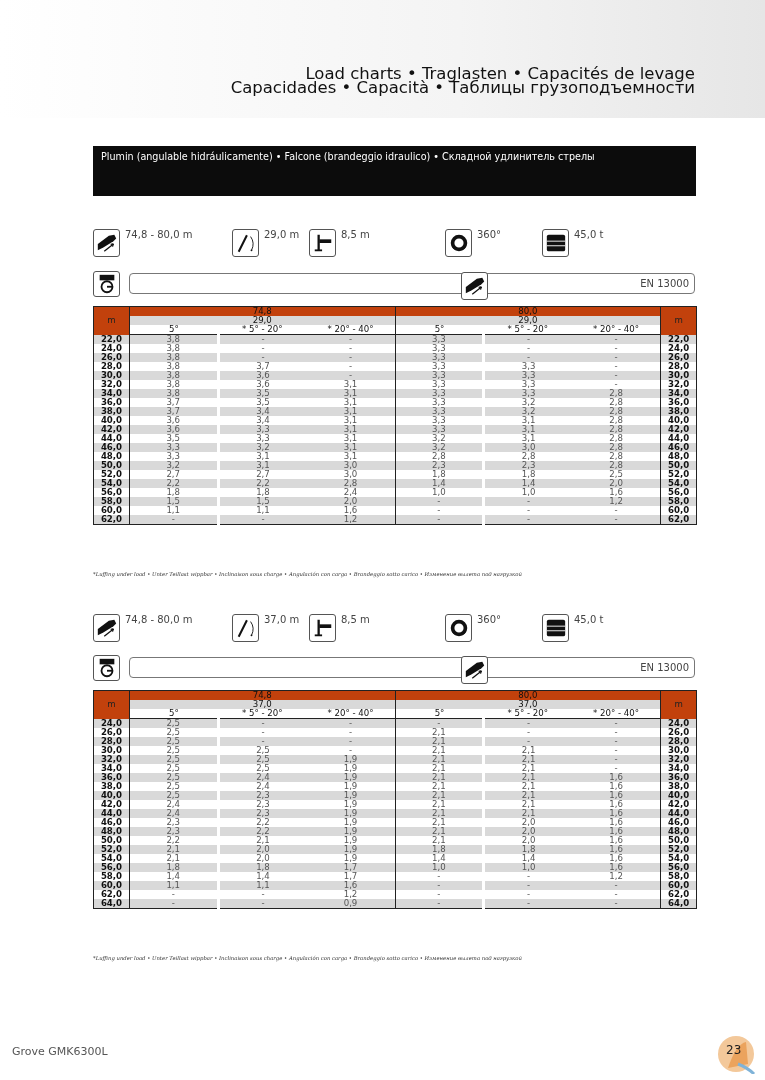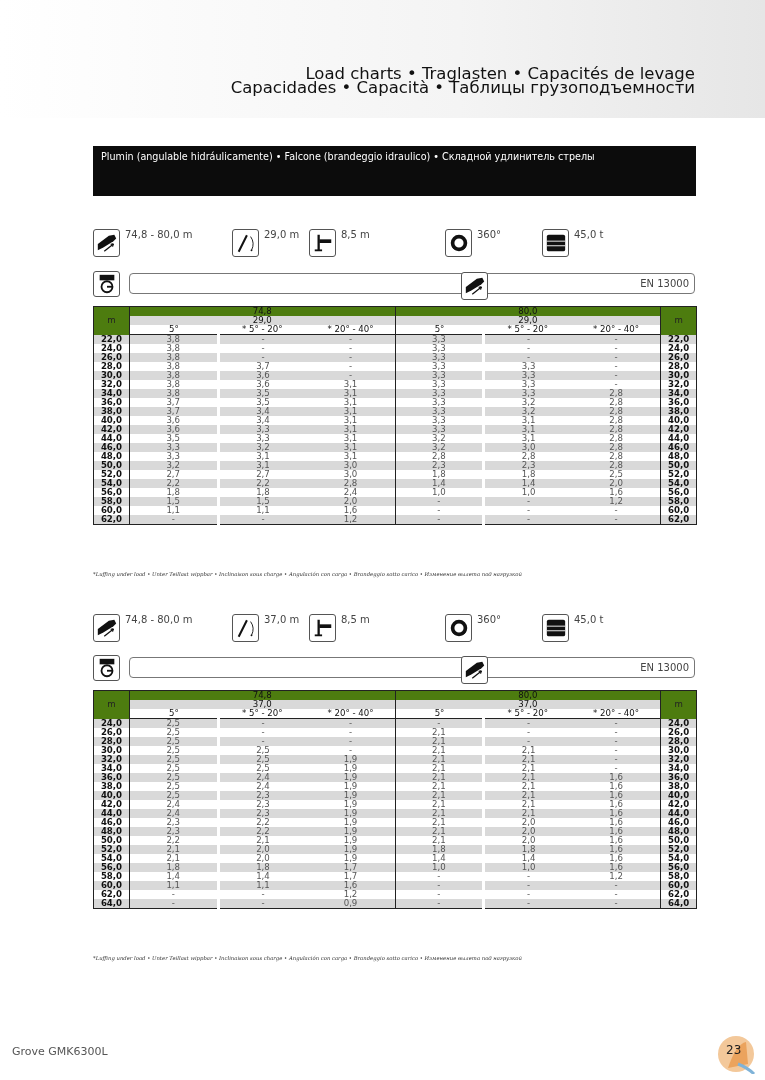--- a/index.html
+++ b/index.html
@@ -18,21 +18,21 @@
   .bar-row { position:absolute; left:93px; width:603px; height:26px; }
   .bar-ico { position:absolute; left:0; top:0; width:27px; height:26px; }
   .bar { position:absolute; left:36px; top:2px; width:566px; height:21px; border:1px solid #777; border-radius:4px; box-sizing:border-box; }
   .bar-mid { position:absolute; left:331px; top:-2px; width:27px; height:28px; }
   .bar-std { position:absolute; right:5px; top:4px; font-size:10px; color:#444; }
   table.lc { position:absolute; left:93px; width:603px; border-collapse:collapse; font-size:8.6px; border:1.5px solid #222; table-layout:fixed; }
   table.lc td, table.lc th { padding:0; height:9px; line-height:9px; text-align:center; font-weight:normal; }
   table.lc th { color:#111; }
   table.lc .mcol { width:36px; font-weight:bold; color:#111; border-right:1px solid #222; border-left:1px solid #222; }
   table.lc .divl { border-left:1px solid #222; }
-  table.lc tr.hdr-a th, table.lc tr.hdr-b th { background:#4d7c0f; }
+  table.lc tr.hdr-a th, table.lc tr.hdr-b th { background:#c2410c; }
   table.lc tr.hdr-b th.sh { background:#d9d9d9; }
   table.lc tr.hdr-c th { border-bottom:1.5px solid #222; }
   table.lc th.mhead { background:#d9d9d9; font-weight:normal; color:#222; }
   table.lc tbody tr:nth-child(odd) td { background:#d9d9d9; }
   table.lc tbody td.val { color:#555; }
   table.lc tbody td.gap { border-right:3px solid #fff; }
   .footnote { position:absolute; left:93px; font-family:"DejaVu Serif", serif; font-style:italic; font-size:5.3px; color:#333; white-space:nowrap; }
   .footer-model { position:absolute; left:12px; top:1045px; font-size:11px; color:#555; }
   .page-badge { position:absolute; left:716px; top:1034px; width:40px; height:40px; }
   .page-num { position:absolute; left:726px; top:1043px; font-size:12px; color:#222; }

